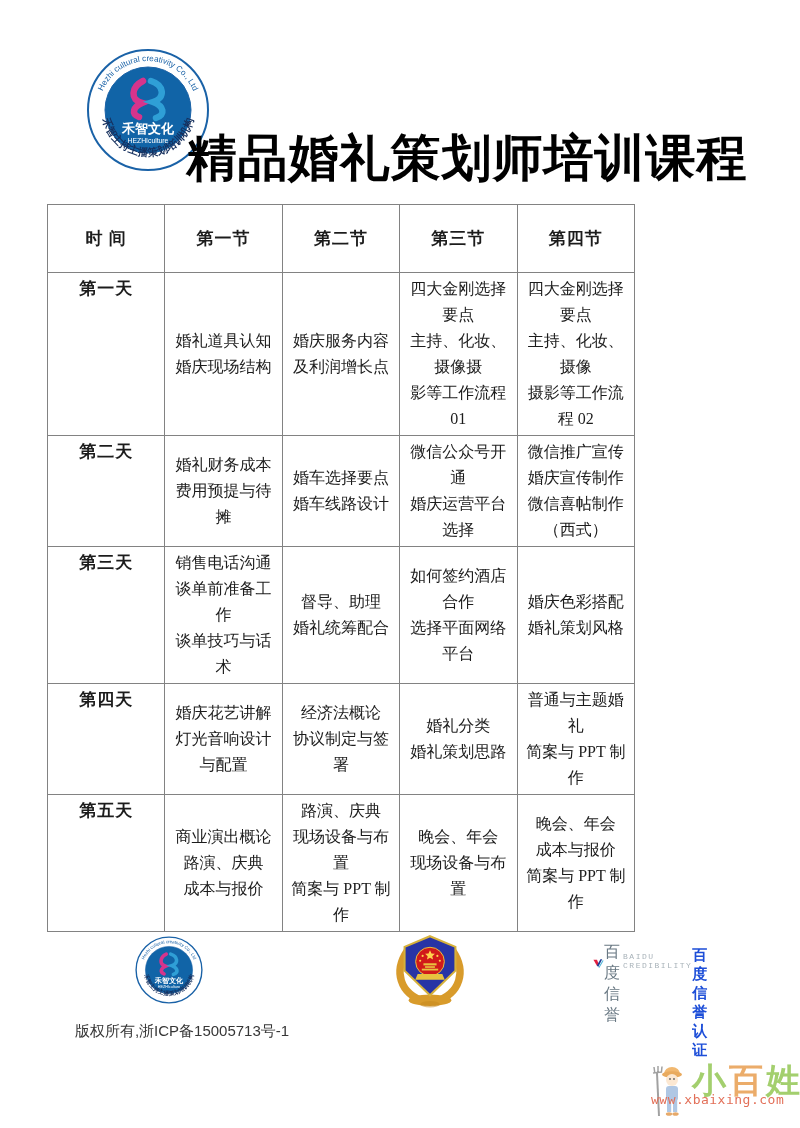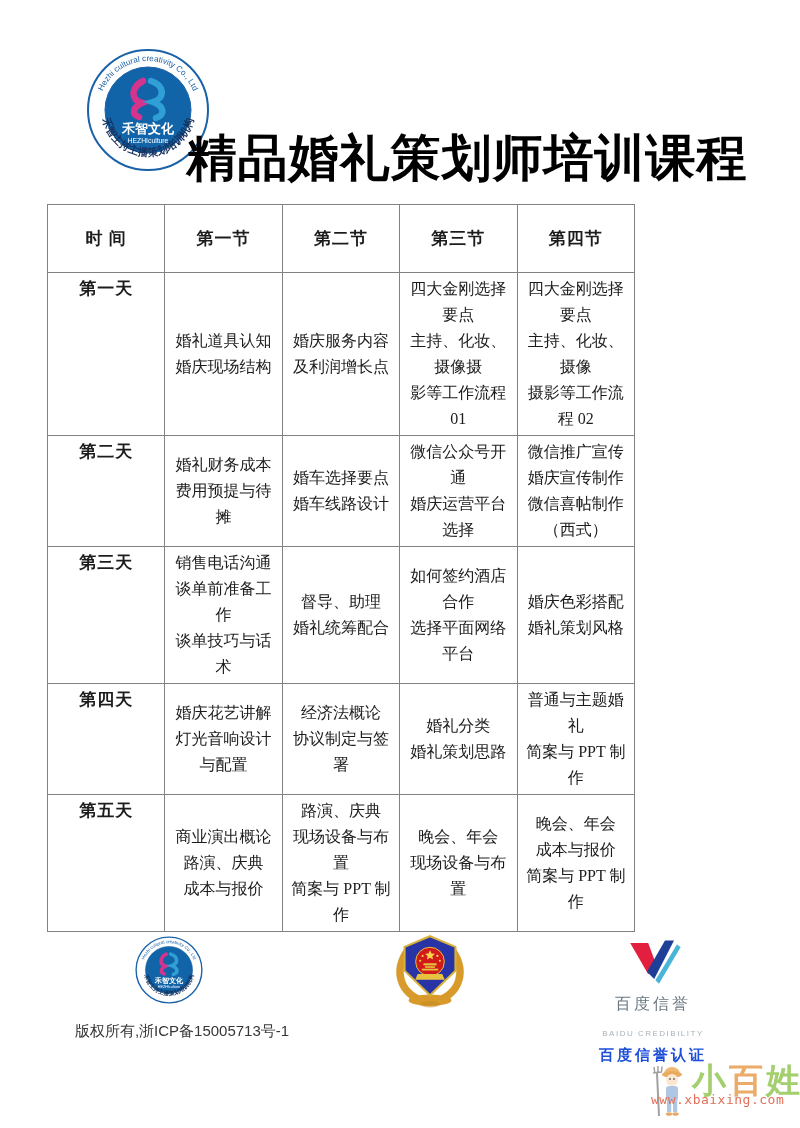--- a/index.html
+++ b/index.html
@@ -30,22 +30,22 @@
 
   
   .footer-logo{position:absolute;left:135px;top:936px;width:68px;height:68px;}
   .icp-text{position:absolute;left:57px;top:1022px;width:250px;text-align:center;
         font-family:"Liberation Sans","DejaVu Sans",sans-serif;font-size:15px;color:#363636;}
   .police-badge{position:absolute;left:389px;top:928px;width:82px;height:82px;}
   .police-text{position:absolute;left:300px;top:1021px;width:245px;text-align:center;
         font-family:"Liberation Sans","DejaVu Sans",sans-serif;font-size:17px;
         font-weight:bold;color:#0d0d0d;}
   .baidu-block{position:absolute;left:592px;top:938px;width:122px;display:flex;
-        flex-direction:column;align-items:center;
-        font-family:Liberation Sans, sans-serif;}
+        flex-direction:row;align-items:flex-start;
+        font-family:Liberation Mono, monospace;}
   .baidu-logo{width:60px;height:52px;}
   .baidu-name{margin-top:4px;font-size:16px;color:#697883;letter-spacing:3px;}
   .baidu-sub{margin-top:14px;font-size:8px;color:#a8b2b9;letter-spacing:1.5px;}
   .baidu-cert{margin-top:8px;font-size:15px;font-weight:bold;color:#1d4ed8;letter-spacing:3px;}
 
   
   .watermark{position:absolute;left:648px;top:1060px;width:150px;height:64px;opacity:0.92;}
   .farmer-icon{position:absolute;left:2px;top:4px;}
   .wm-name{position:absolute;left:44px;top:0px;display:flex;gap:3px;
         font-family:"Liberation Sans","DejaVu Sans",sans-serif;

